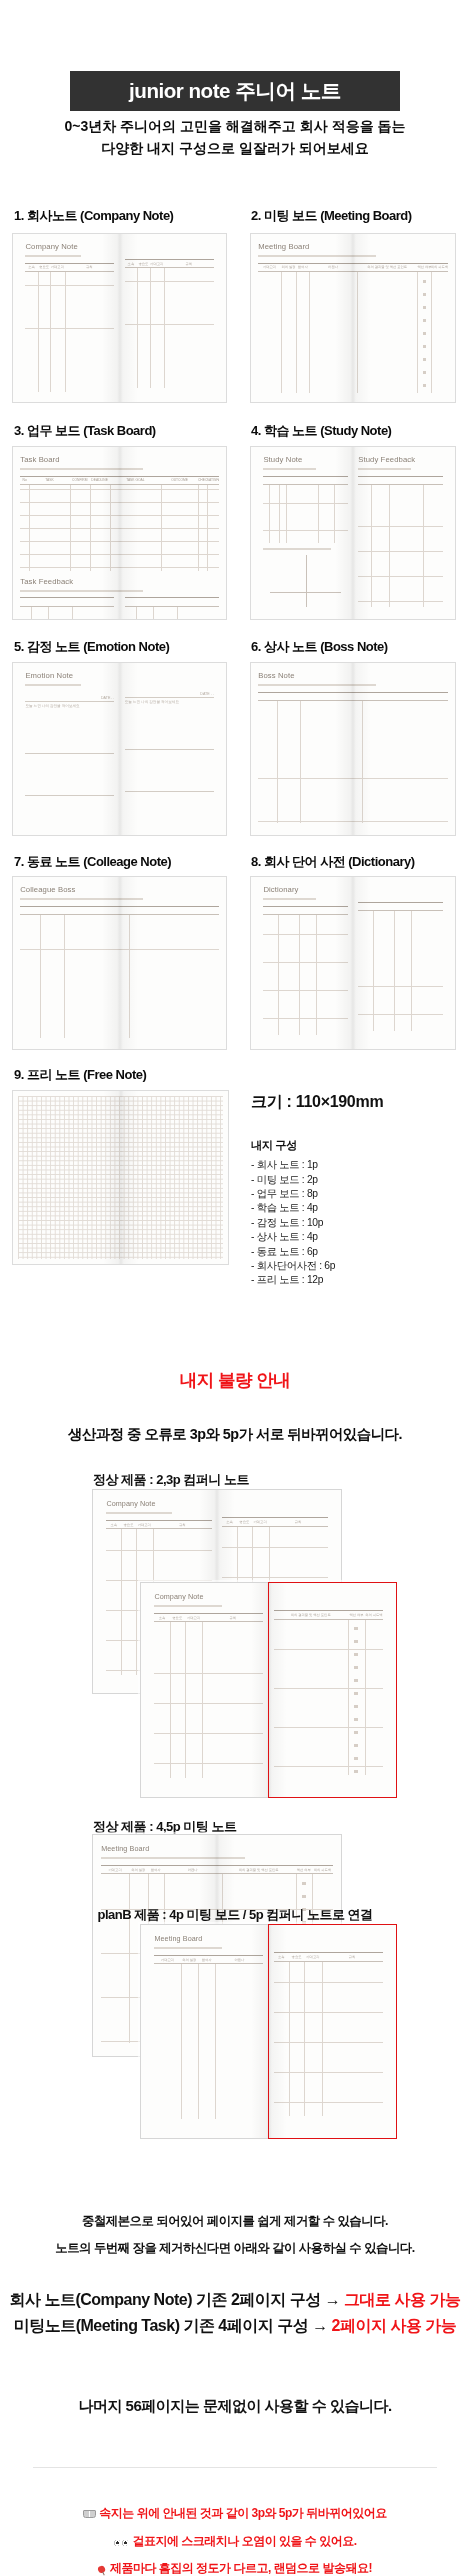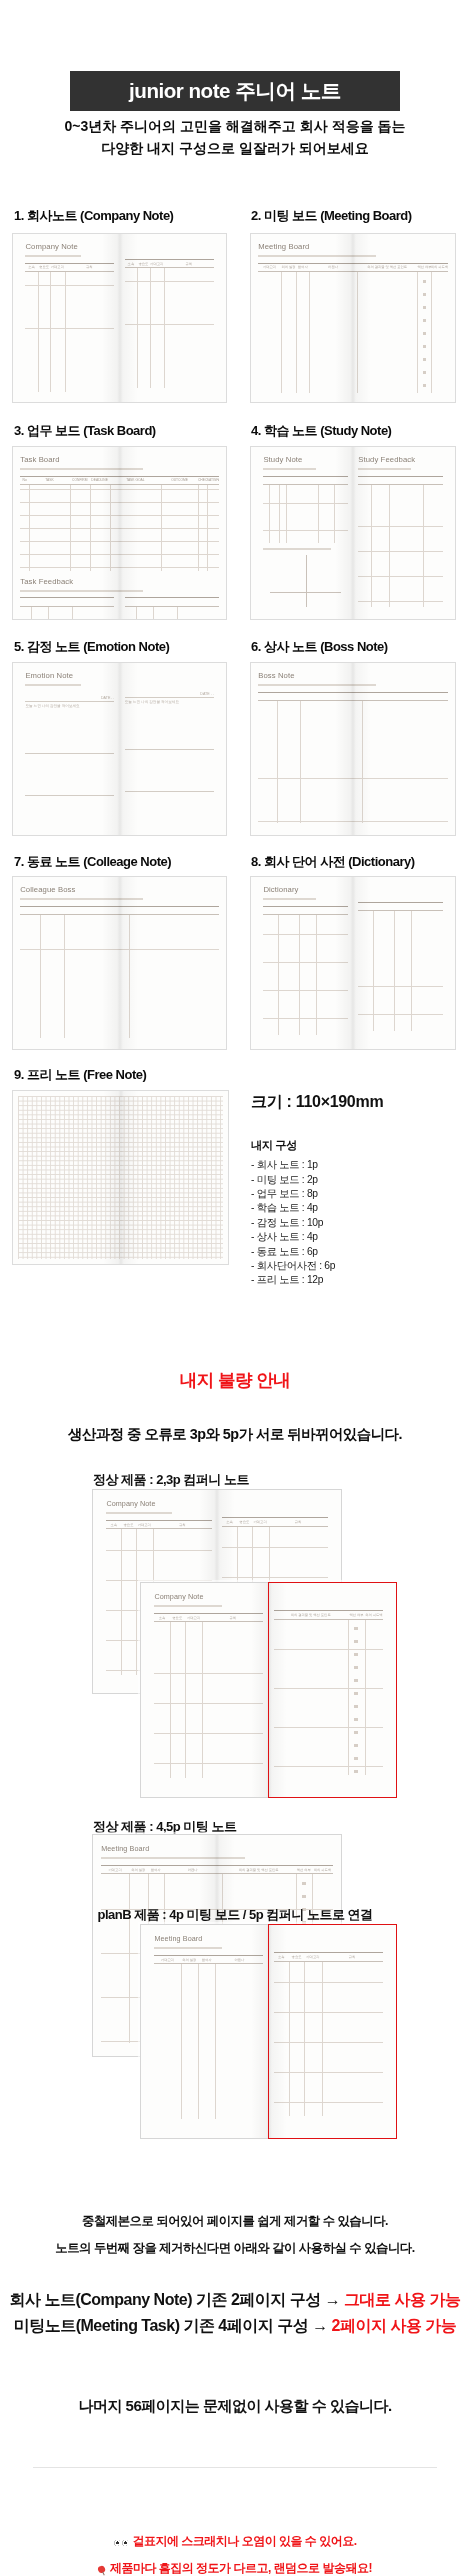--- a/index.html
+++ b/index.html
@@ -447,20 +447,23 @@
   <div class="abs ctr bind-strong" style="top:2290px">
     <span>회사 노트(Company Note) 기존 2페이지 구성 → </span><span class="red">그대로 사용 가능</span>
   </div>
   <div class="abs ctr bind-strong" style="top:2316px">
     <span>미팅노트(Meeting Task) 기존 4페이지 구성 → </span><span class="red">2페이지 사용 가능</span>
   </div>
   <div class="abs ctr bind-line" style="top:2397px;font-size:15px">나머지 56페이지는 문제없이 사용할 수 있습니다.</div>
 
   <div class="abs divider" style="left:33px;top:2467px;width:404px"></div>
 
+  <div class="abs ctr cnote" style="top:2505px">
+    <span class="icon book-icon"></span><span>속지는 위에 안내된 것과 같이 3p와 5p가 뒤바뀌어있어요</span>
+  </div>
   <div class="abs ctr cnote" style="top:2533px">
     <span class="icon eyes-icon"><i></i><i></i></span><span>겉표지에 스크래치나 오염이 있을 수 있어요.</span>
   </div>
   <div class="abs ctr cnote" style="top:2560px">
     <span class="icon pin-icon"></span><span>제품마다 흠집의 정도가 다르고, 랜덤으로 발송돼요!</span>
   </div>
 
 </div>
 
 

